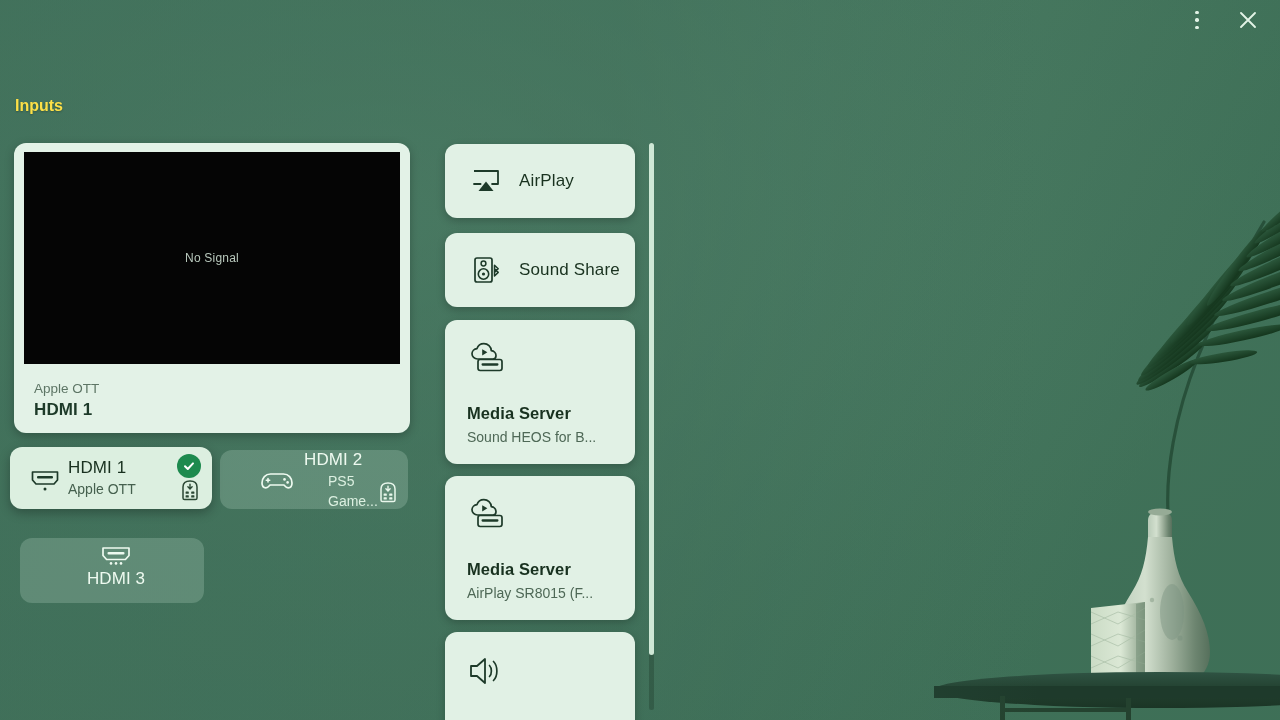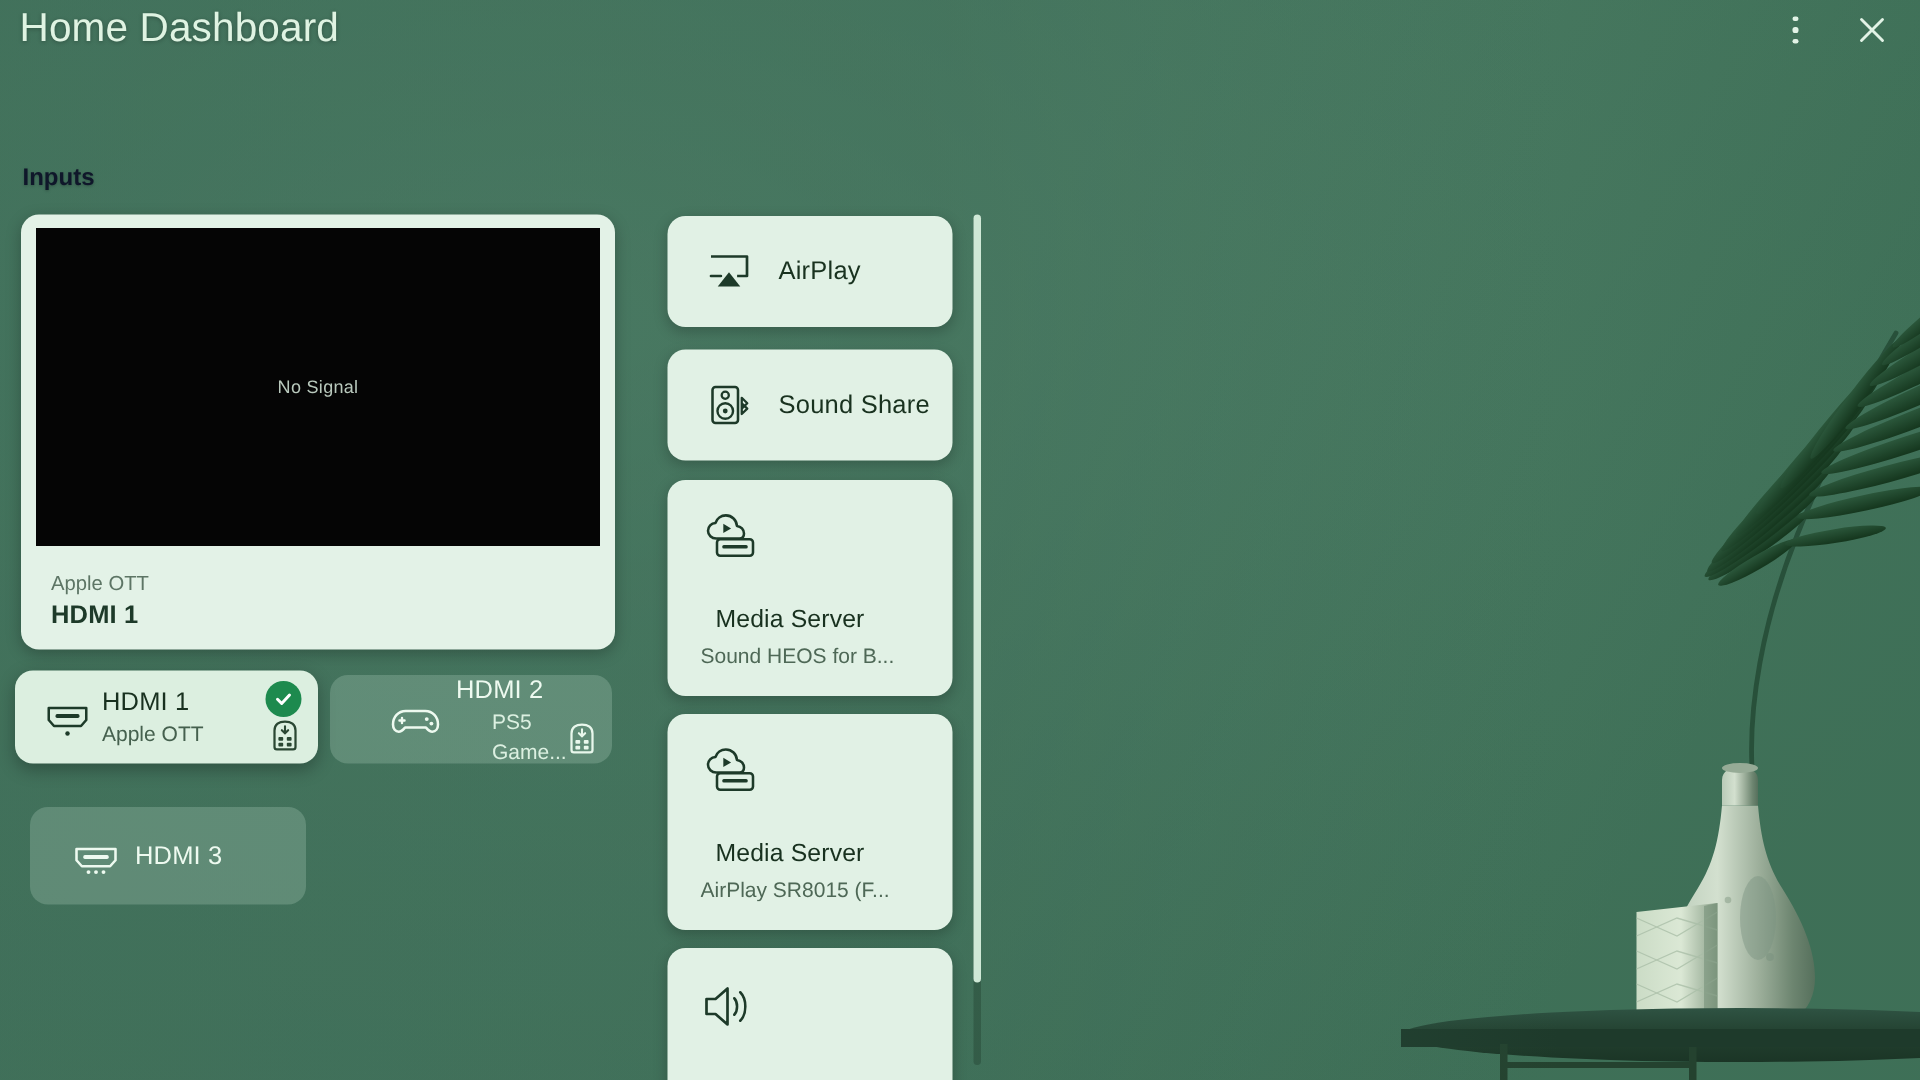--- a/index.html
+++ b/index.html
@@ -72,25 +72,25 @@
     position: absolute;
     right: 17px; top: 5px;
     width: 30px; height: 30px;
     cursor: pointer;
   }
   #close-btn svg { display: block; }
 
   
   #section-inputs-label {
     position: absolute;
-    left: 15px; top: 110px;
+    left: 15px; top: 97px;
     z-index: 5;
     font-size: 16px;
     font-weight: 700;
-    color: #0f172a;
+    color: #fde047;
     text-shadow: 0 1px 2px rgba(0,0,0,.25);
   }
 
   
   #left-col {
     position: absolute;
     left: 0; top: 130px;
     width: 430px; height: 590px;
     z-index: 5;
   }
@@ -166,21 +166,21 @@
     font-size: 14px;
     line-height: 20px;
   }
   .tile.selected .tile-name { color: #18301f; }
   .tile.selected .tile-sub  { color: #45604e; }
   .tile.unselected .tile-name { color: #eefaf0; }
   .tile.unselected .tile-sub  { color: #dcf0e1; }
 
   #tile-hdmi1 { left: 10px; top: 317px; width: 202px; height: 62px; padding: 0 8px 0 12px; }
   #tile-hdmi2 { left: 220px; top: 320px; width: 188px; height: 59px; padding: 0 6px 0 30px; }
-  #tile-hdmi3 { left: 20px; top: 408px; width: 184px; height: 65px; padding: 0 10px 0 18px; }
+  #tile-hdmi3 { left: 20px; top: 408px; width: 184px; height: 65px; padding: 0 10px 0 18px; flex-direction: column; }
 
   .tile-badges {
     flex: 0 0 auto;
     width: 28px;
     height: 48px;
     position: relative;
   }
   .check-badge {
     position: absolute;
     top: 0px; left: 1px;
@@ -230,24 +230,23 @@
   #mcard-media1      { top: 190px; height: 144px; }
   #mcard-media2      { top: 346px; height: 144px; }
   #mcard-speaker     { top: 502px; height: 144px; }
 
   .mcard-block { padding: 22px 0 0 22px; height: 100%; position: relative; }
   .mcard-block .mcard-icon { margin-bottom: 10px; }
   .mcard-title {
     position: absolute;
     left: 22px; bottom: 41px;
     font-size: 16.5px;
-    font-weight: 400;
+    font-weight: 700;
     color: #18311f;
     letter-spacing: .1px;
-    margin-left: 10px;
   }
   .mcard-sub {
     position: absolute;
     left: 22px; bottom: 19px;
     font-size: 14px;
     color: #4e6856;
     white-space: nowrap;
     overflow: hidden;
   }
 
@@ -411,21 +410,20 @@
     <ellipse cx="1160" cy="690" rx="226" ry="18" fill="url(#tableGrad)"></ellipse>
     <rect x="934" y="686" width="452" height="12" fill="#1e3a2b"></rect>
     <rect x="1000" y="696" width="5" height="24" fill="#24422f"></rect>
     <rect x="1126" y="698" width="5" height="22" fill="#24422f"></rect>
     <rect x="1000" y="708" width="130" height="4" fill="#24422f"></rect>
   </g>
 </svg>
 <div id="bg-scrim"></div>
 
 <div id="topbar">
-  <div id="page-title">Home Dashboard</div>
 
   <div id="kebab-btn">
     <i></i>
       <i></i>
       <i></i>
   </div>
 
   <div id="close-btn">
     <svg width="30" height="30" viewBox="0 0 30 30">
       <path d="M8 8 L22 22 M22 8 L8 22" stroke="#e2f3e6" stroke-width="1.9" stroke-linecap="round" fill="none"></path>

